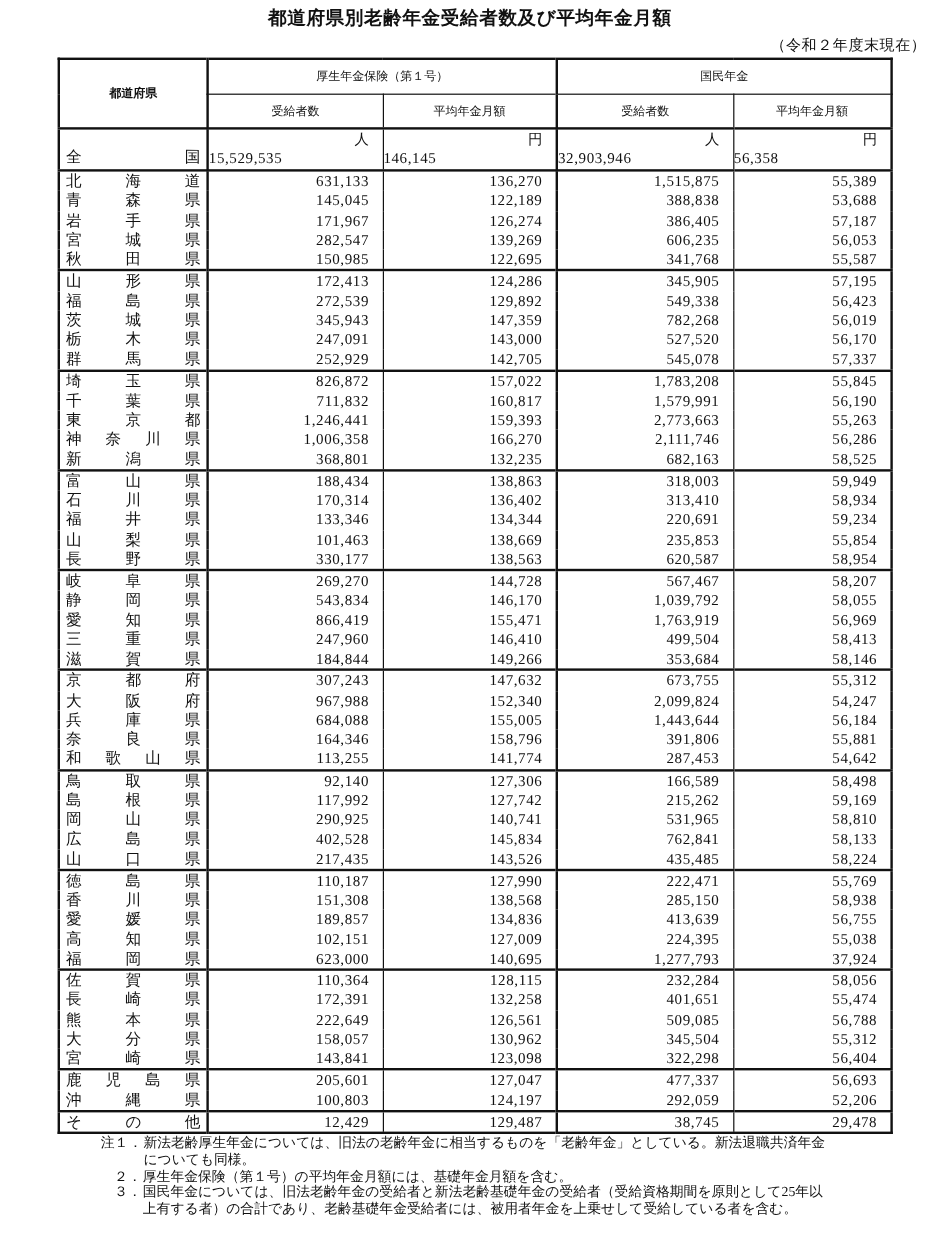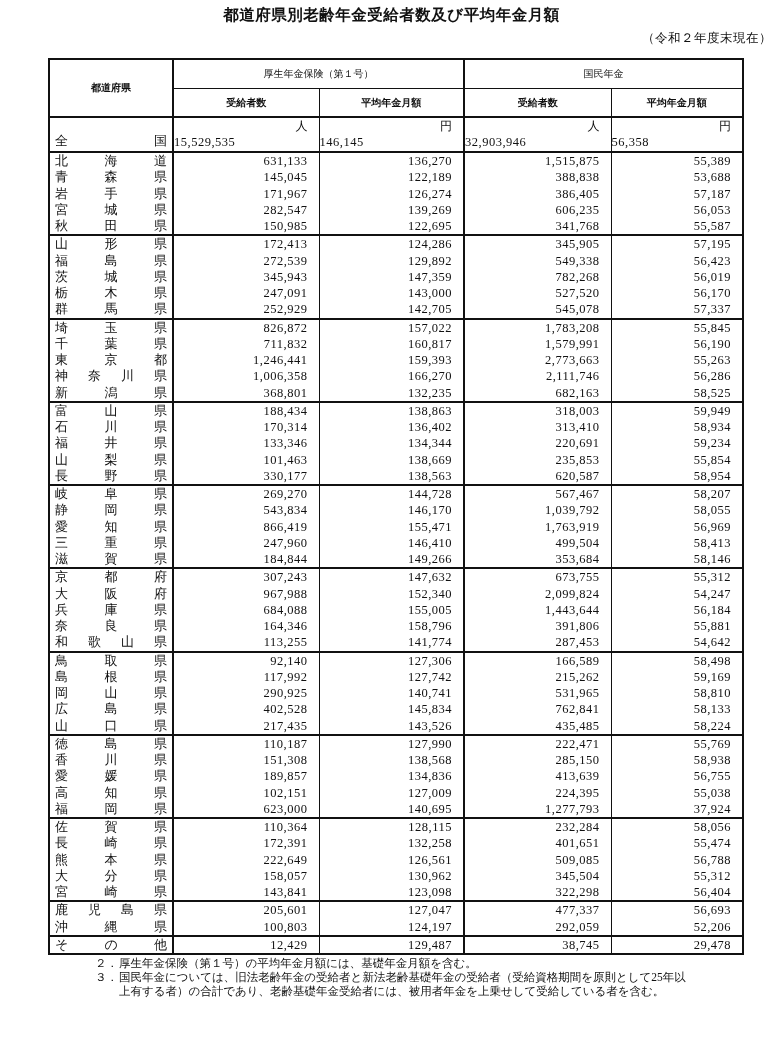--- a/index.html
+++ b/index.html
@@ -19,21 +19,21 @@
     margin: 5px 0 4px 0;
     text-align: center;
     font-family: "Liberation Sans", "DejaVu Sans", sans-serif;
     font-size: 15.5px;
     font-weight: bold;
     letter-spacing: 0.5px;
   }
   .date-note {
     text-align: right;
     font-size: 12.5px;
-    margin: 2px 11px 11px 0;
+    margin: 2px 11px 1px 0;
     letter-spacing: 0.5px;
   }
   table.pension {
     border-collapse: collapse;
     table-layout: fixed;
     margin-left: 48px;
     width: 694px;
     border: 2.5px solid #111;
   }
   table.pension th {
@@ -47,21 +47,21 @@
     padding: 0;
     font-size: 12.5px;
     vertical-align: middle;
   }
   
   .v2 { border-right: 2px solid #111; }
   .v1 { border-right: 1.5px solid #111; }
   
   thead tr.group-row th.grp { border-bottom: 1.5px solid #111; height: 28px; }
   thead th.pref-h { border-bottom: 2.5px solid #111; font-weight: bold; }
-  thead tr.sub-row th { border-bottom: 2.5px solid #111; height: 27px; font-weight: bold; }
+  thead tr.sub-row th { border-bottom: 2.5px solid #111; height: 27px; }
   
   tr.total-row td { border-bottom: 2.5px solid #111; height: 33px; }
   tr.total-row td.name-cell { vertical-align: bottom; }
   tr.total-row .unit {
     text-align: right;
     padding-right: 11px;
     font-size: 12px;
     line-height: 15px;
   }
   tr.total-row .tnum {
@@ -781,20 +781,25 @@
         <td class="num-cell v1">12,429</td>
         <td class="num-cell v2">129,487</td>
         <td class="num-cell v1">38,745</td>
         <td class="num-cell ">29,478</td>
       </tr>
     </tbody>
 </table>
 
 <div class="notes">
     <div class="note-item">
+      <div class="note-label">注１．</div>
+      <div class="note-text">新法老齢厚生年金については、旧法の老齢年金に相当するものを「老齢年金」としている。新法退職共済年金
+についても同様。</div>
+    </div>
+    <div class="note-item">
       <div class="note-label">２．</div>
       <div class="note-text">厚生年金保険（第１号）の平均年金月額には、基礎年金月額を含む。</div>
     </div>
     <div class="note-item">
       <div class="note-label">３．</div>
       <div class="note-text">国民年金については、旧法老齢年金の受給者と新法老齢基礎年金の受給者（受給資格期間を原則として25年以
 上有する者）の合計であり、老齢基礎年金受給者には、被用者年金を上乗せして受給している者を含む。</div>
     </div>
   </div>
 

